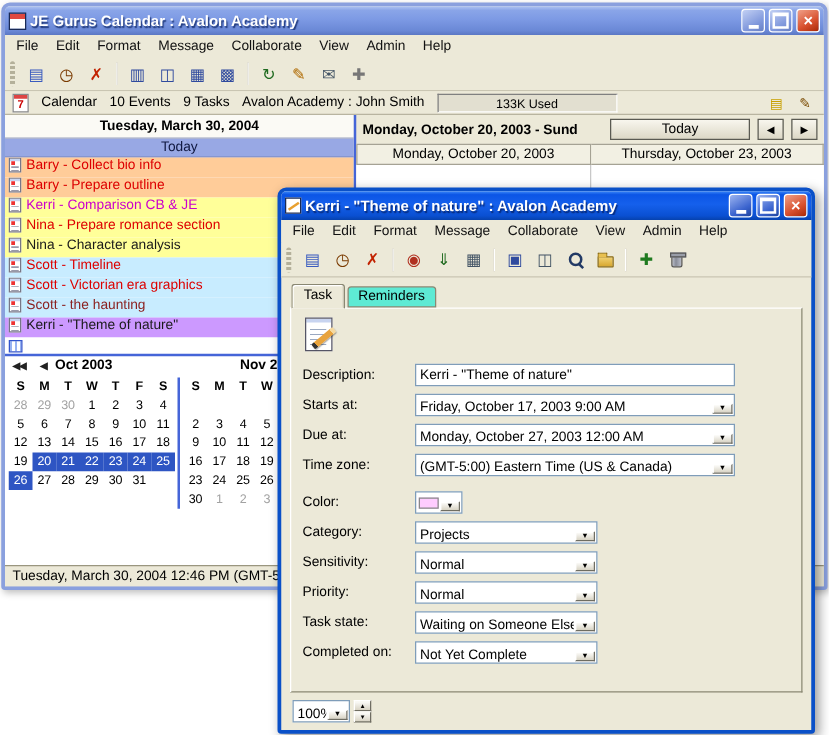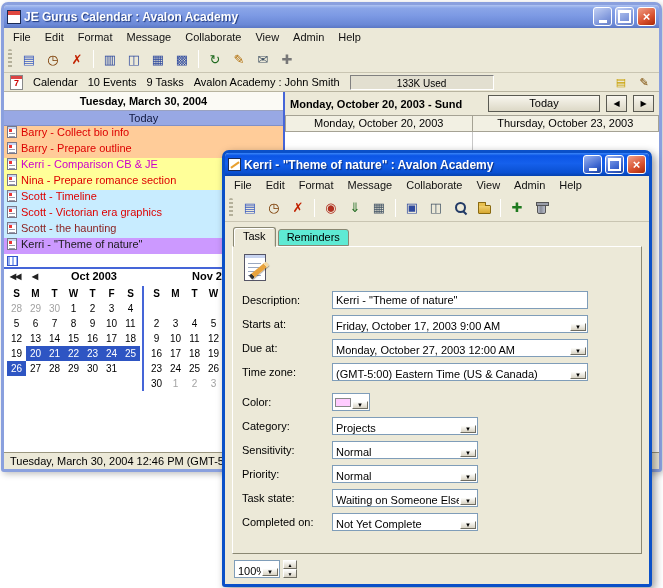--- a/index.html
+++ b/index.html
@@ -81,21 +81,21 @@
     background:repeating-linear-gradient(180deg,#99A 0 1px,transparent 1px 3px);}
   .tico::after{content:"";position:absolute;left:1px;top:2px;width:3px;height:3px;background:#E33;}
   .viewrow{height:13px;background:#FFF;display:flex;align-items:center;padding-left:3px;flex:none;}
   .gridico{width:11px;height:10px;border:1px solid #3355CC;
     background:repeating-linear-gradient(90deg,rgba(140,170,240,.9) 0 2px,#FFF 2px 4px);}
   .minical{border-top:2px solid #4565D8;flex:1;min-height:0;background:#FFF;display:flex;flex-direction:column;}
   .cal-nav{height:17px;position:relative;font-size:11px;font-weight:bold;flex:none;}
   .cnav{position:absolute;top:3px;font-size:8px;color:#222;letter-spacing:-1px;}
   .cnav.fb{left:6px;} .cnav.bk{left:28px;}
   .mlabel{position:absolute;top:1px;font-size:11px;font-weight:bold;}
-  .mlabel.oct{left:40px;width:100px;text-align:center;}
+  .mlabel.oct{left:40px;width:100px;text-align:left;}
   .mlabel.nov{left:188px;white-space:nowrap;}
   .cal-grids{display:flex;flex:none;}
   .mgrid{display:grid;grid-auto-rows:15px;font-size:10px;text-align:center;}
   .mgrid.oct{grid-template-columns:repeat(7,19px);margin-left:3px;}
   .mgrid.nov{grid-template-columns:repeat(4,19px);margin-left:3px;}
   .caldiv{width:2px;background:#4565D8;margin-left:2px;flex:none;}
   .ch{font-weight:bold;line-height:15px;}
   .cd{line-height:15px;}
   .mut{color:#A2A2A2;}
   .sel{background:#2E55C3;color:#FFF;text-align:center;}
@@ -218,20 +218,24 @@
             <span class="tico"></span>
             <span>Barry - Prepare outline</span>
           </div>
         <div class="trow b-ye f-mag">
             <span class="tico"></span>
             <span>Kerri - Comparison CB &amp; JE</span>
           </div>
         <div class="trow b-ye f-red">
             <span class="tico"></span>
             <span>Nina - Prepare romance section</span>
+          </div>
+        <div class="trow b-ye f-blk">
+            <span class="tico"></span>
+            <span>Nina - Character analysis</span>
           </div>
         <div class="trow b-bl f-red">
             <span class="tico"></span>
             <span>Scott - Timeline</span>
           </div>
         <div class="trow b-bl f-red">
             <span class="tico"></span>
             <span>Scott - Victorian era graphics</span>
           </div>
         <div class="trow b-bl f-mar">

